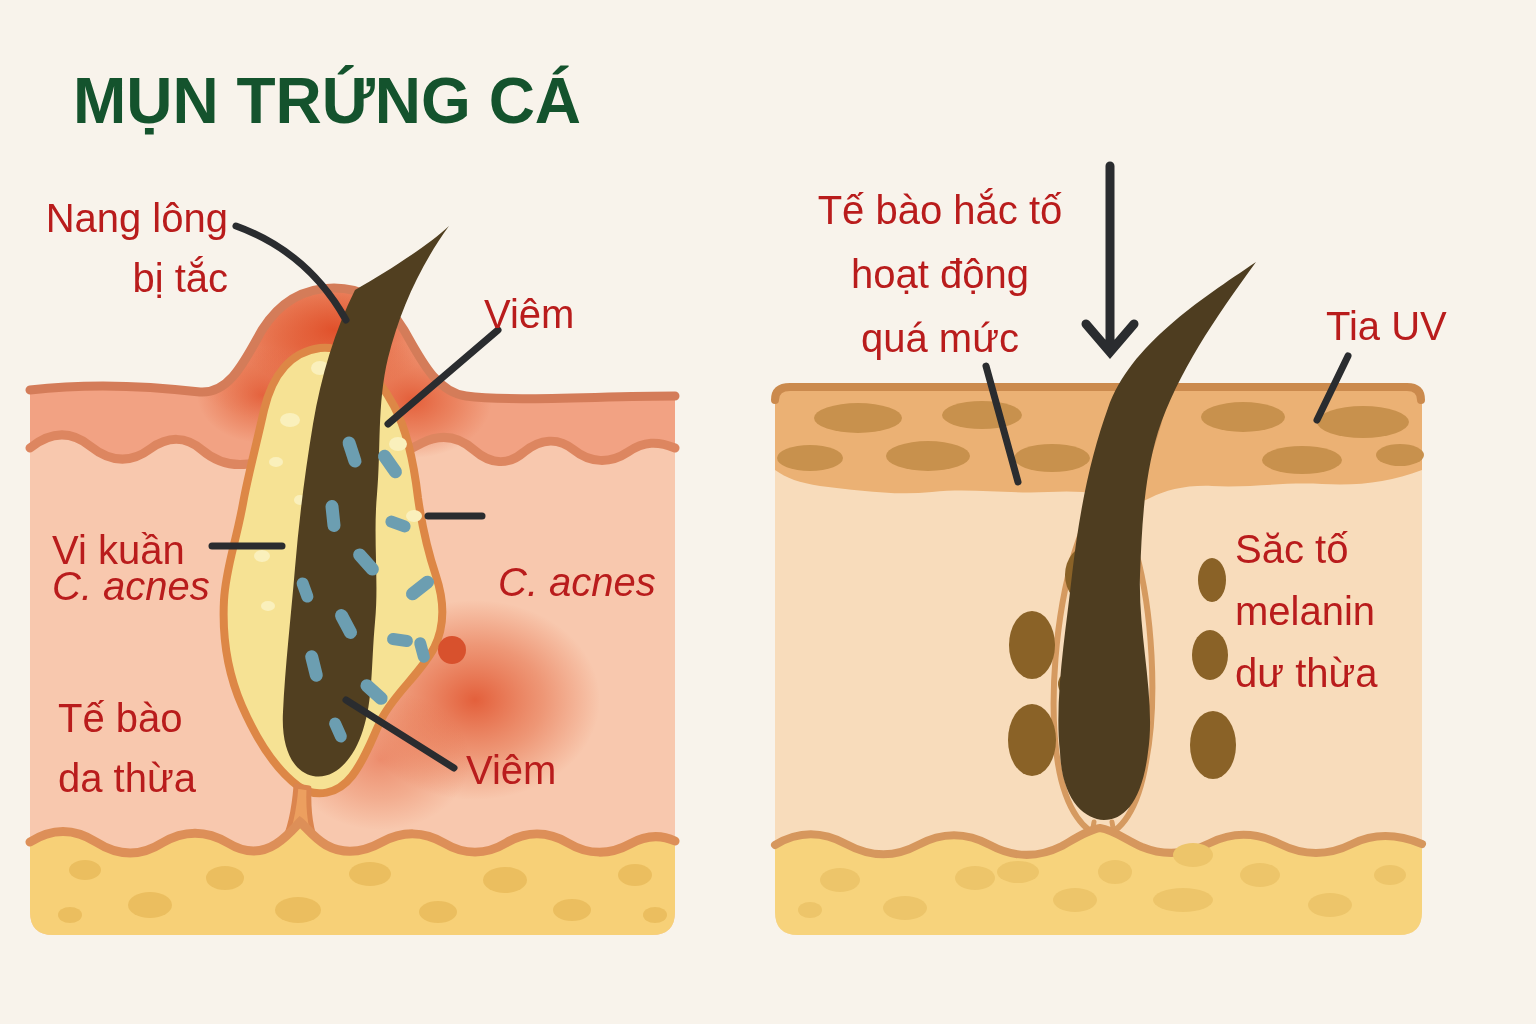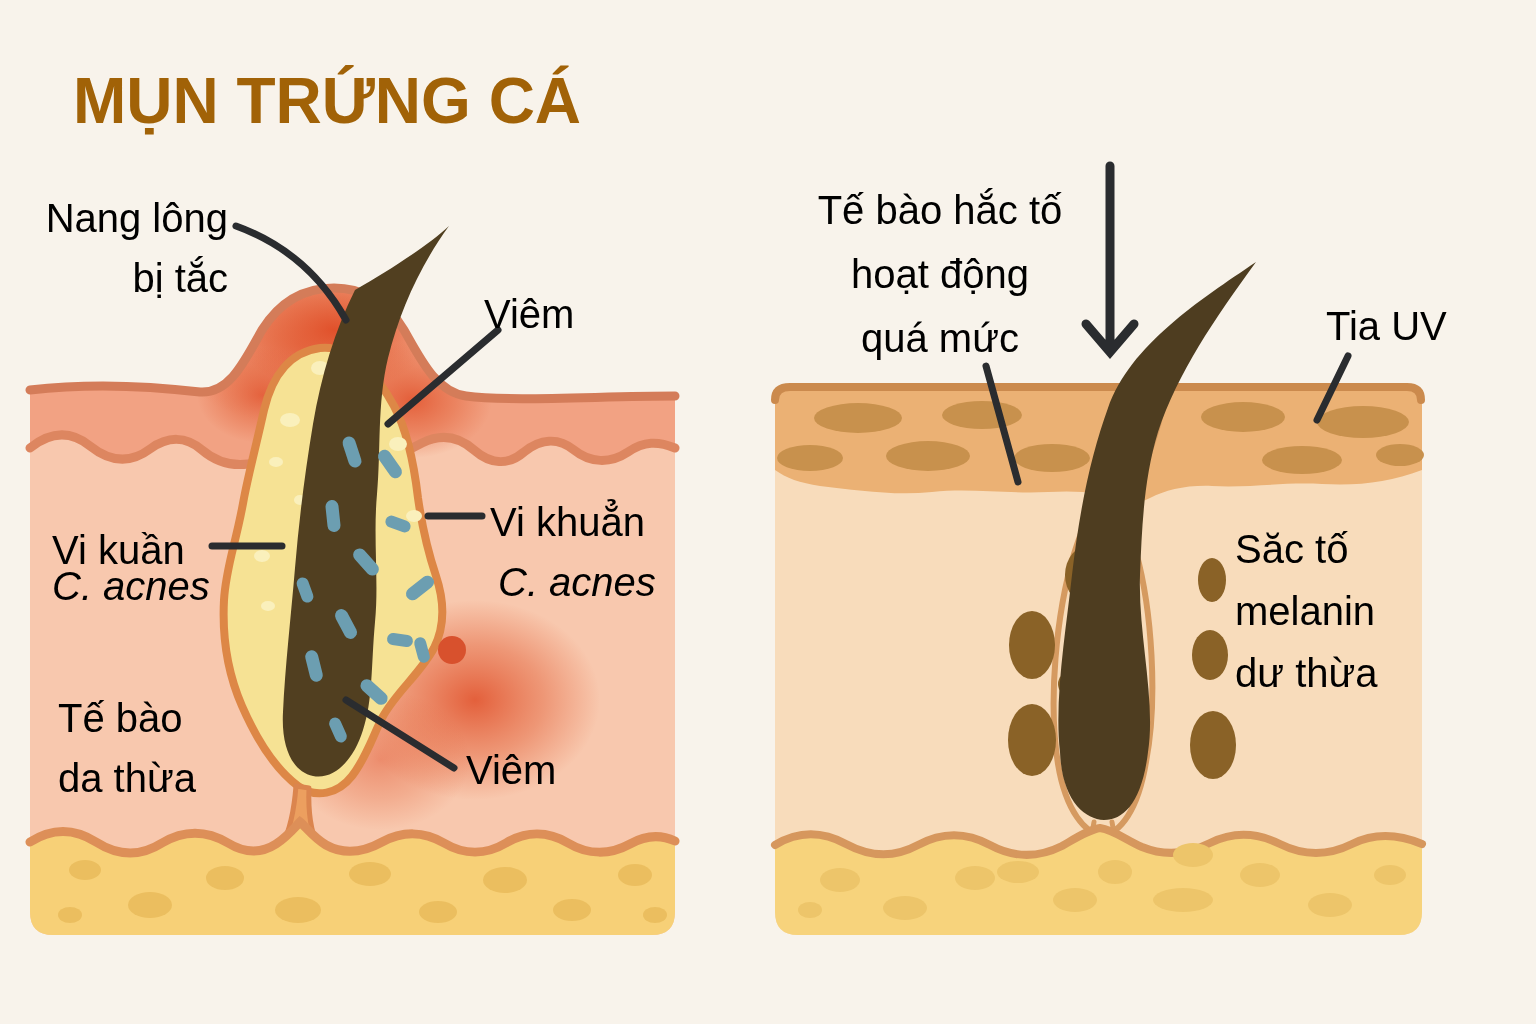--- a/index.html
+++ b/index.html
@@ -1,22 +1,22 @@
 <!DOCTYPE html>
 <html><head>
 <meta charset="utf-8">
 <style>
   html,body{margin:0;padding:0;}
   body{width:1536px;height:1024px;overflow:hidden;background:#F8F3EB;
        font-family:"Liberation Sans","DejaVu Sans",sans-serif;}
   .figure{position:relative;width:1536px;height:1024px;}
   .art{position:absolute;left:0;top:0;}
   .title{position:absolute;font-size:64px;font-weight:800;letter-spacing:0px;
-         color:#a16207;text-align:center;white-space:nowrap;}
-  .lbl{position:absolute;font-size:40px;font-weight:500;color:#000000;
+         color:#14532d;text-align:center;white-space:nowrap;}
+  .lbl{position:absolute;font-size:40px;font-weight:500;color:#b91c1c;
        line-height:1.5;white-space:pre-line;}
   .lbl.it{font-style:italic;}
   .r{text-align:right;}
   .c{text-align:center;}
 </style>
 </head>
 <body>
 
 <div class="figure">
 
@@ -168,21 +168,20 @@
   </g>
 </svg>
 
 <div class="title" style="left:27px;top:64px;width:600px;">MỤN TRỨNG CÁ</div>
 
 <div class="lbl r" style="left:0px;top:188px;width:228px;">Nang lông
 bị tắc</div>
 <div class="lbl" style="left:484px;top:284px;">Viêm</div>
 <div class="lbl" style="left:52px;top:520px;">Vi kuần</div>
 <div class="lbl it" style="left:52px;top:556px;">C. acnes</div>
-<div class="lbl" style="left:490px;top:492px;">Vi khuẳn</div>
 <div class="lbl it" style="left:498px;top:552px;">C. acnes</div>
 <div class="lbl" style="left:58px;top:688px;">Tế bào
 da thừa</div>
 <div class="lbl" style="left:466px;top:740px;">Viêm</div>
 
 <div class="lbl c" style="left:790px;top:178px;width:300px;line-height:1.6;">Tế bào hắc tố
 hoạt động
 quá mức</div>
 <div class="lbl" style="left:1326px;top:296px;">Tia UV</div>
 <div class="lbl" style="left:1235px;top:518px;line-height:1.55;">Săc tố

